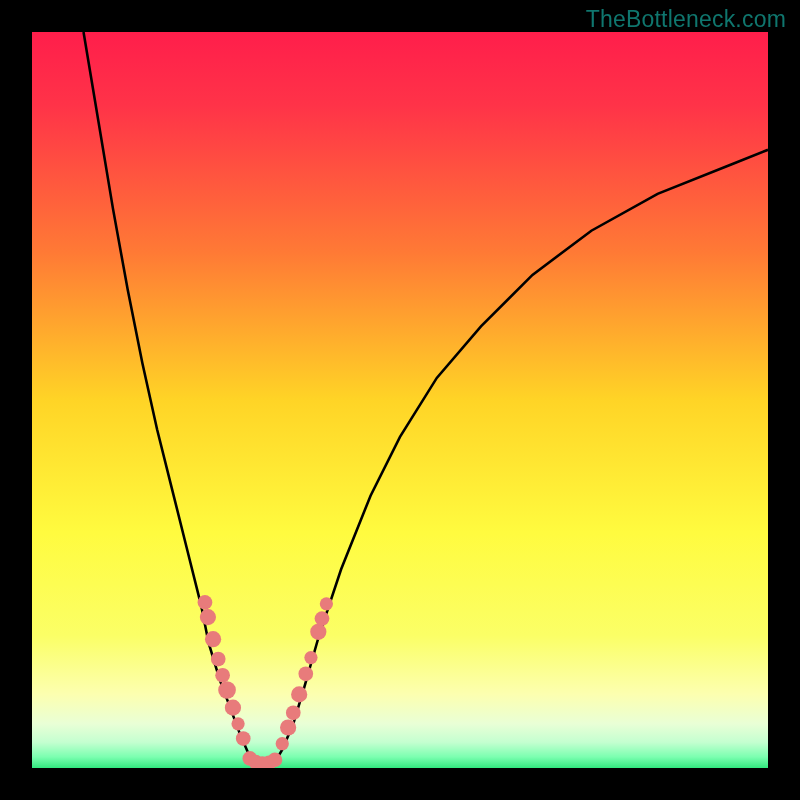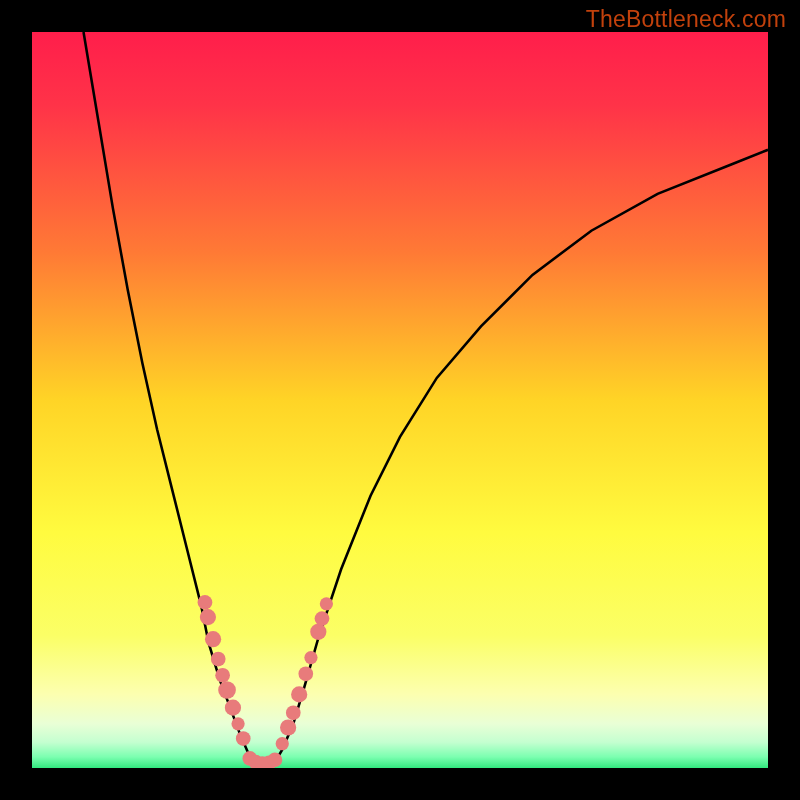--- a/index.html
+++ b/index.html
@@ -31,21 +31,21 @@
     position: absolute;
     left: 0;
     top: 0;
     width: 100%;
     height: 100%;
   }
   .watermark {
     position: absolute;
     top: 6px;
     right: 14px;
-    color: #c2410c;
+    color: #0f766e;
     font-size: 23px;
     font-weight: 500;
     letter-spacing: 0.2px;
   }
   svg.curves {
     position: absolute;
     left: 0;
     top: 0;
     width: 100%;
     height: 100%;

